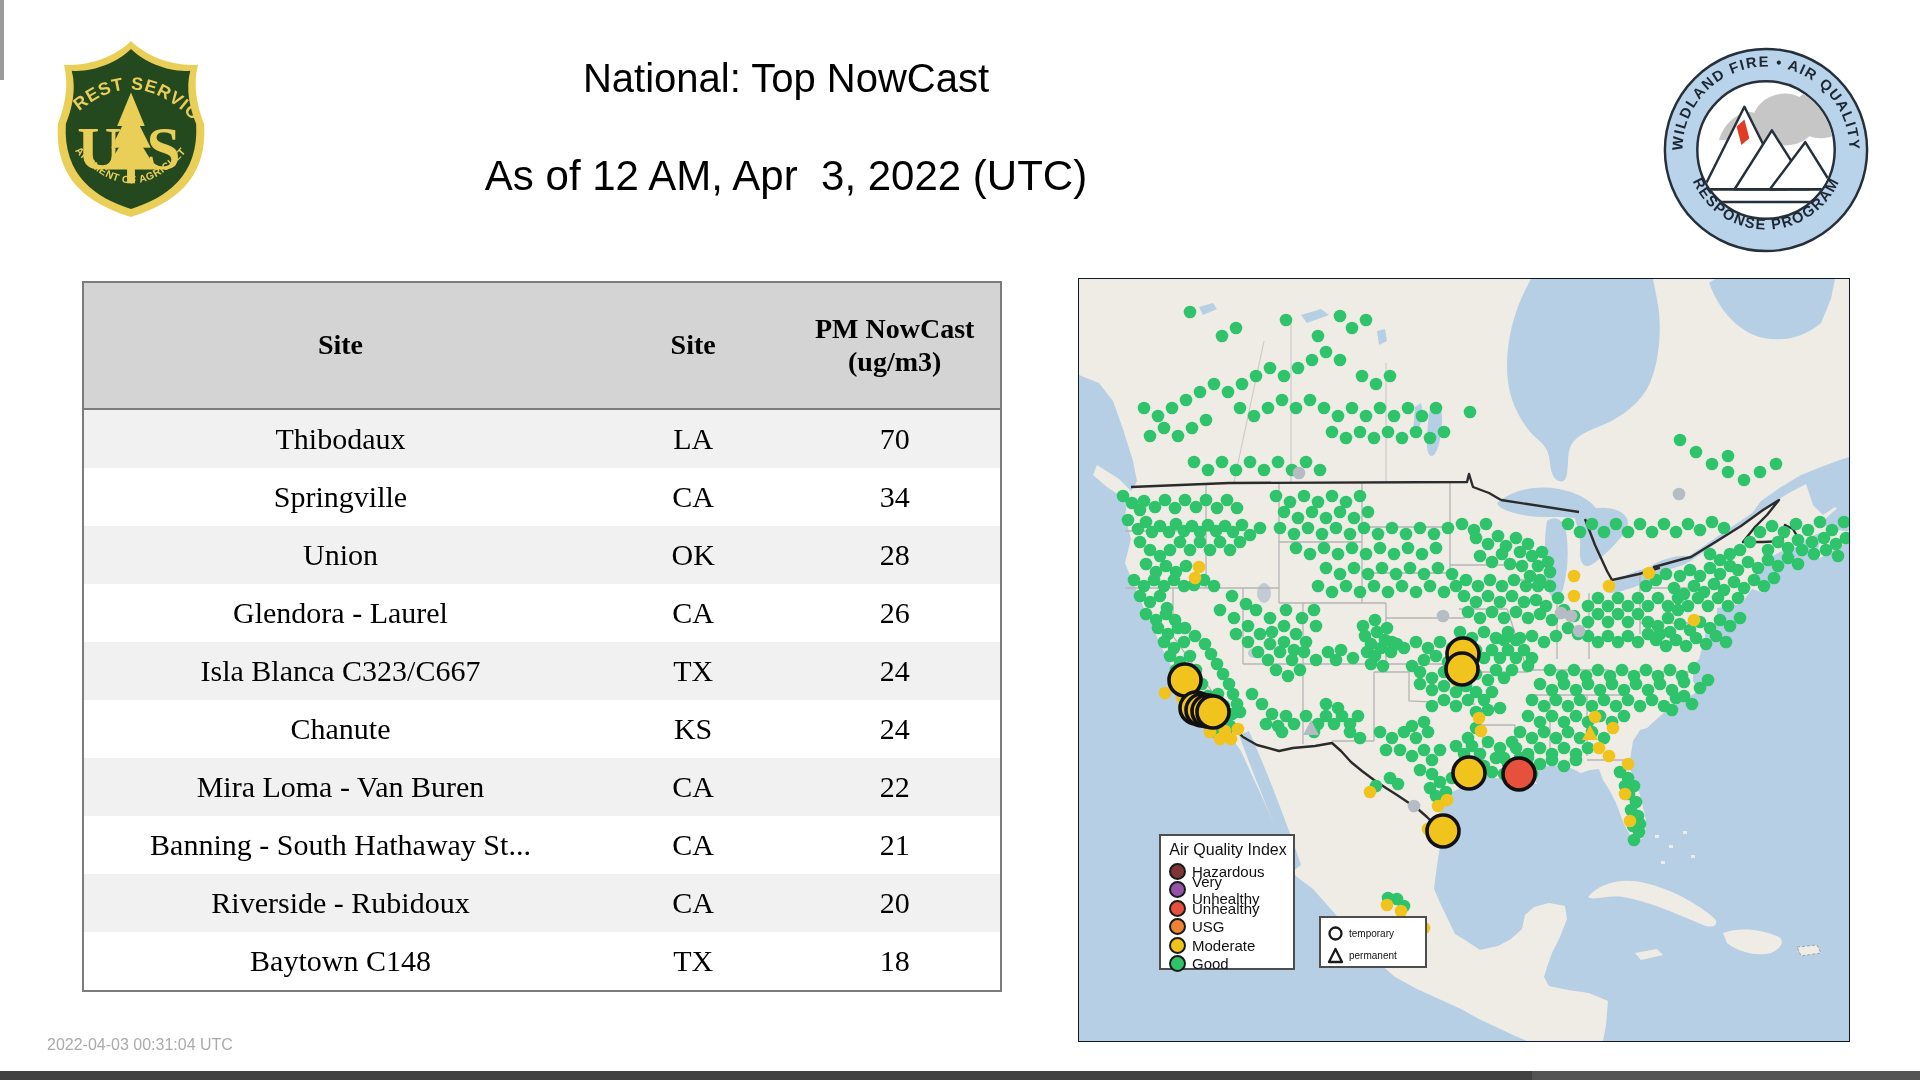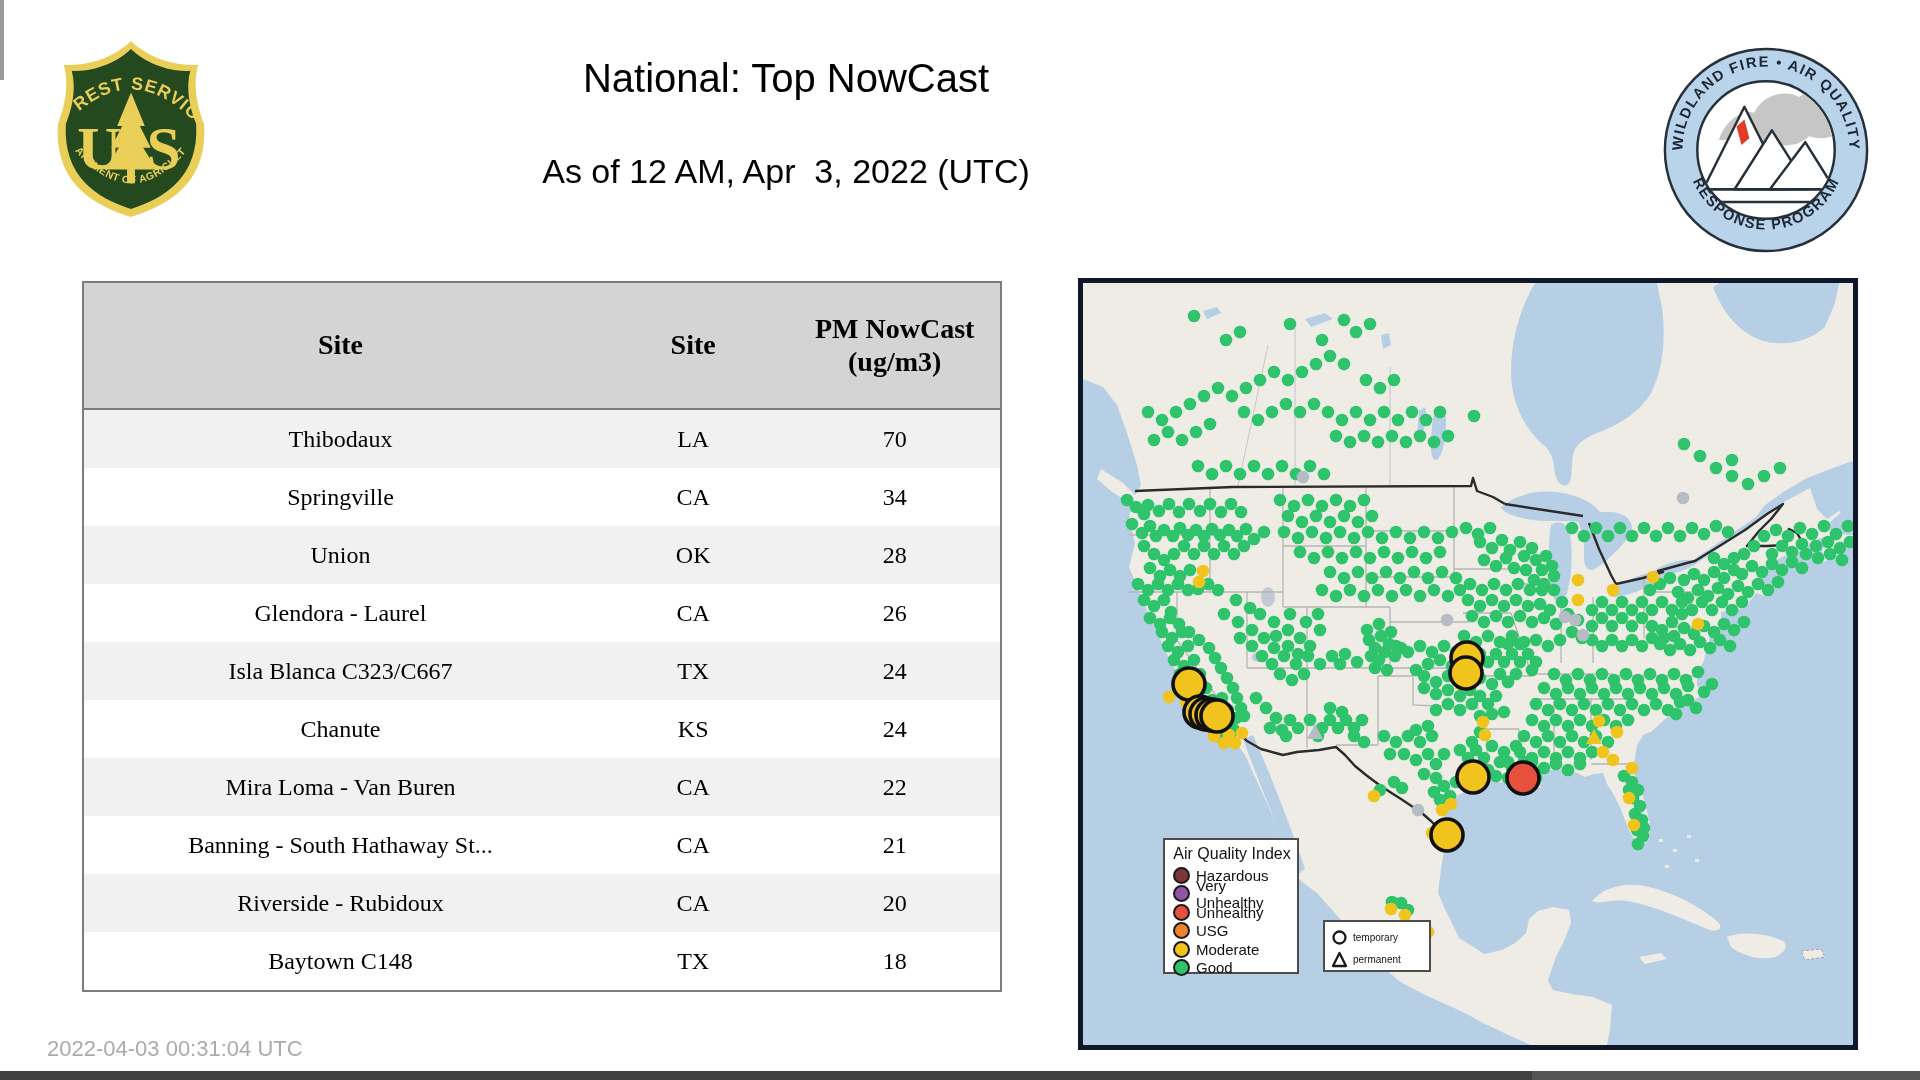--- a/index.html
+++ b/index.html
@@ -6,49 +6,49 @@
   #stage{position:relative;width:1920px;height:1080px;background:#ffffff;overflow:hidden;
          font-family:"Liberation Sans",sans-serif;}
 
   
   .edge-strip{position:absolute;left:0;top:0;width:4px;height:80px;background:#9b9b9b;}
   #fs-logo{position:absolute;left:52px;top:36px;width:158px;height:186px;}
   #wf-logo{position:absolute;left:1660px;top:44px;width:212px;height:212px;}
   .page-title{position:absolute;left:286px;top:56px;width:1000px;text-align:center;
               font-size:40px;color:#000;letter-spacing:0px;}
   .page-subtitle{position:absolute;left:286px;top:152px;width:1000px;text-align:center;
-              font-size:34px;color:#000;white-space:pre;}
+              font-size:42px;color:#000;white-space:pre;}
 
   
   .nowcast-table{position:absolute;left:82px;top:281px;width:920px;height:710px;
       border:2px solid #7c7c7c;border-collapse:collapse;table-layout:fixed;
       font-family:"Liberation Serif",serif;}
   .nowcast-table thead th{background:#d4d4d4;height:125px;font-size:28px;font-weight:bold;
       text-align:center;vertical-align:middle;border-bottom:2px solid #7c7c7c;padding:0;}
   .nowcast-table thead th .hdr-wrap{display:inline-block;max-width:175px;line-height:1.15;}
-  .nowcast-table td{font-size:24px;text-align:center;vertical-align:middle;padding:0;height:58px;}
+  .nowcast-table td{font-size:30px;text-align:center;vertical-align:middle;padding:0;height:58px;}
   .nowcast-table tbody tr:nth-child(odd){background:#f1f1f1;}
   .nowcast-table tbody tr:nth-child(even){background:#ffffff;}
   .col-site{width:56%;}.col-state{width:21%;}.col-value{width:23%;}
 
   
-  #map{position:absolute;left:1078px;top:278px;width:770px;height:762px;border:5px solid #0f172a;
+  #map{position:absolute;left:1078px;top:278px;width:770px;height:762px;border:1px solid #0f172a;
        background:#b7cfe4;}
   #map svg{display:block;}
   .map-legend{position:absolute;background:#ffffff;border:2px solid #4d4d4d;box-sizing:border-box;}
   #aqi-legend{left:80px;top:555px;width:136px;height:136px;padding:5px 6px 4px 8px;}
   #aqi-legend .lg-title{font-size:16px;color:#111;text-align:center;margin-bottom:3px;}
   .lg-item{display:flex;align-items:center;height:18.5px;font-size:15px;color:#111;}
   .lg-swatch{width:13px;height:13px;border-radius:50%;border:2px solid #1a1a1a;margin-right:6px;flex:0 0 auto;}
   #marker-legend{left:240px;top:637px;width:108px;height:52px;padding:4px 6px;}
   .mk-item{display:flex;align-items:center;height:22px;font-size:10px;color:#111;}
   .mk-icon{width:17px;margin-right:5px;flex:0 0 auto;}
 
   
-  .timestamp{position:absolute;left:47px;top:1036px;font-size:22px;color:#ababab;}
+  .timestamp{position:absolute;left:47px;top:1036px;font-size:16px;color:#ababab;}
   .bottom-bar{position:absolute;left:0;bottom:0;width:1920px;height:9px;background:#414141;}
   .bottom-bar .bottom-bar-right{position:absolute;left:1532px;right:0;top:0;bottom:0;background:#545454;}
 </style>
 </head>
 <body>
 
 <div id="stage">
 
   <div class="edge-strip"></div>
 

